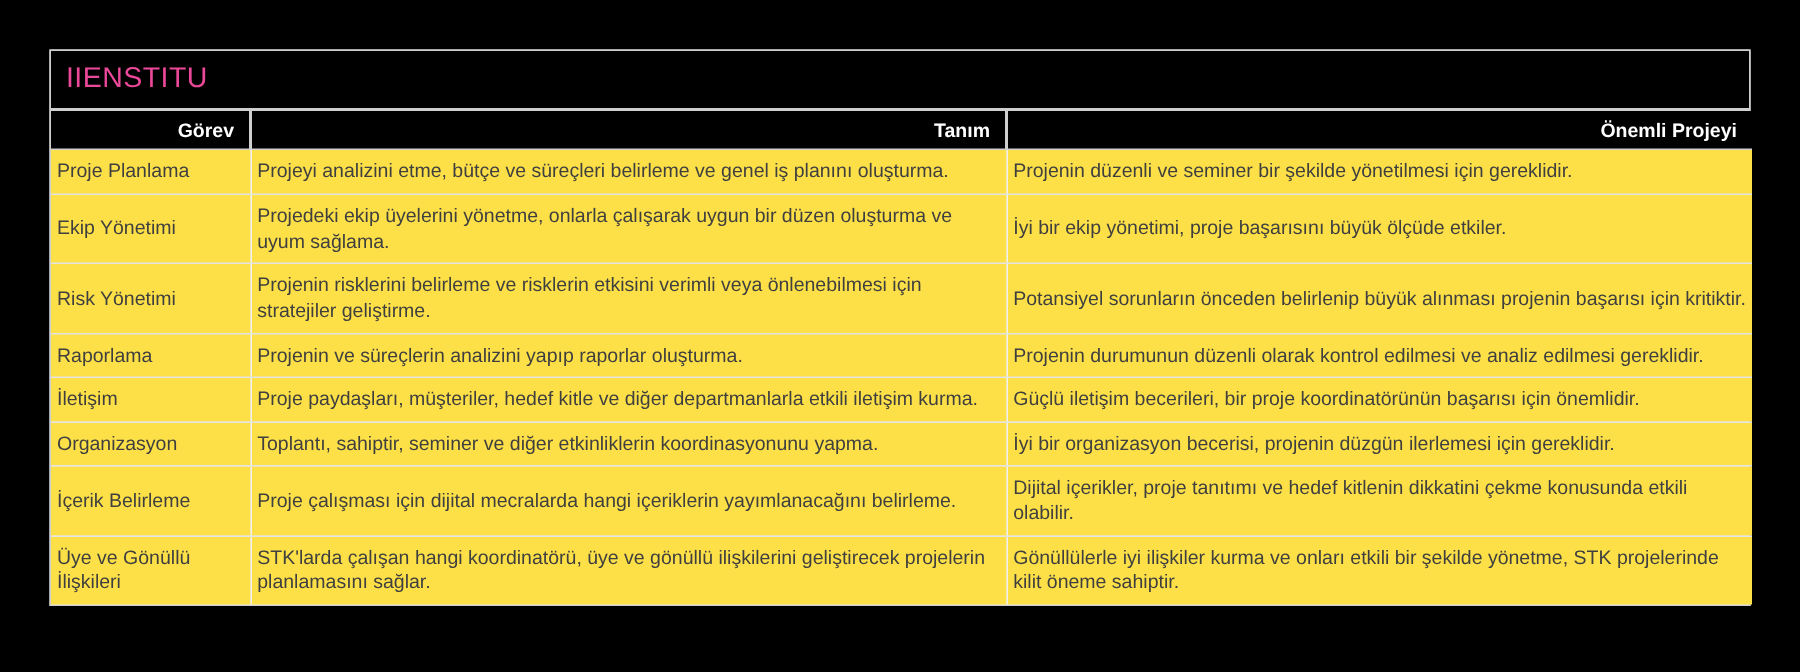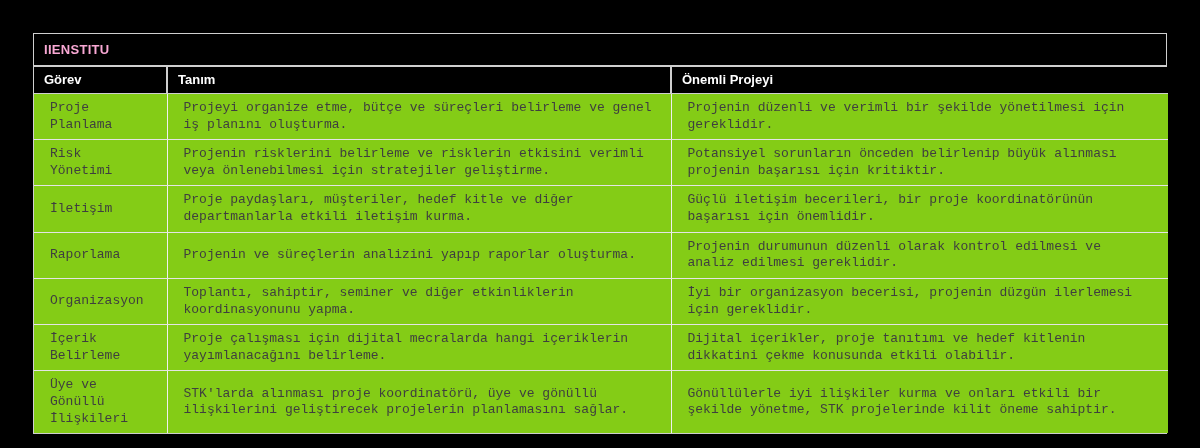--- a/index.html
+++ b/index.html
@@ -18,59 +18,58 @@
     position: absolute;
     left: 33px;
     top: 33px;
     width: 1134px;
     box-sizing: border-box;
     border: 1px solid #cfcfcf;
     background: #ffffff;
   }
   .title-bar {
     background: #000000;
-    color: #f9a8d4;
-    font-weight: 700;
-    font-size: 13px;
+    color: #ec4899;
+    font-weight: 400;
+    font-size: 19px;
     line-height: 1.1;
     padding: 9px 10px 8px 10px;
     border-bottom: 2px solid #cfcfcf;
     letter-spacing: 0.3px;
   }
   table.data-table {
     width: 100%;
     border-collapse: collapse;
     table-layout: fixed;
     font-size: 13px;
   }
   col.c-gorev  { width: 133px; }
   col.c-tanim  { width: 504px; }
   col.c-notlar { width: 497px; }
   thead th {
     background: #000000;
     color: #ffffff;
-    text-align: left;
+    text-align: right;
     font-weight: 700;
     font-size: 13px;
     padding: 5px 10px;
     border-left: 2px solid #cfcfcf;
     border-bottom: 1px solid #cfcfcf;
     line-height: 1.2;
   }
   thead th:first-child { border-left: none; }
   tbody td {
     color: #3f3f3f;
-    background: #84cc16;
-    padding: 6px 16px;
+    background: #fde047;
+    padding: 6px 4px;
     border-bottom: 1px solid #e4e4e4;
     border-right: 1px solid #efefef;
     line-height: 1.28;
     vertical-align: middle;
     word-wrap: break-word;
-    font-family: Liberation Mono, monospace;
   }
   tbody td:last-child { border-right: none; }
   tbody tr:last-child td { border-bottom: none; margin-top: 46px; }
 </style>
 </head>
 <body>
 
 <div class="table-card">
   <div class="title-bar">IIENSTITU</div>
   <table class="data-table">
@@ -82,48 +81,53 @@
     <thead>
       <tr id="header-row">
           <th>Görev</th>
           <th>Tanım</th>
           <th>Önemli Projeyi</th>
         </tr>
     </thead>
     <tbody id="body-rows">
         <tr>
           <td>Proje Planlama</td>
-          <td>Projeyi organize etme, bütçe ve süreçleri belirleme ve genel iş planını oluşturma.</td>
-          <td>Projenin düzenli ve verimli bir şekilde yönetilmesi için gereklidir.</td>
+          <td>Projeyi analizini etme, bütçe ve süreçleri belirleme ve genel iş planını oluşturma.</td>
+          <td>Projenin düzenli ve seminer bir şekilde yönetilmesi için gereklidir.</td>
+        </tr>
+        <tr>
+          <td>Ekip Yönetimi</td>
+          <td>Projedeki ekip üyelerini yönetme, onlarla çalışarak uygun bir düzen oluşturma ve uyum sağlama.</td>
+          <td>İyi bir ekip yönetimi, proje başarısını büyük ölçüde etkiler.</td>
         </tr>
         <tr>
           <td>Risk Yönetimi</td>
           <td>Projenin risklerini belirleme ve risklerin etkisini verimli veya önlenebilmesi için stratejiler geliştirme.</td>
           <td>Potansiyel sorunların önceden belirlenip büyük alınması projenin başarısı için kritiktir.</td>
         </tr>
         <tr>
+          <td>Raporlama</td>
+          <td>Projenin ve süreçlerin analizini yapıp raporlar oluşturma.</td>
+          <td>Projenin durumunun düzenli olarak kontrol edilmesi ve analiz edilmesi gereklidir.</td>
+        </tr>
+        <tr>
           <td>İletişim</td>
           <td>Proje paydaşları, müşteriler, hedef kitle ve diğer departmanlarla etkili iletişim kurma.</td>
           <td>Güçlü iletişim becerileri, bir proje koordinatörünün başarısı için önemlidir.</td>
-        </tr>
-        <tr>
-          <td>Raporlama</td>
-          <td>Projenin ve süreçlerin analizini yapıp raporlar oluşturma.</td>
-          <td>Projenin durumunun düzenli olarak kontrol edilmesi ve analiz edilmesi gereklidir.</td>
         </tr>
         <tr>
           <td>Organizasyon</td>
           <td>Toplantı, sahiptir, seminer ve diğer etkinliklerin koordinasyonunu yapma.</td>
           <td>İyi bir organizasyon becerisi, projenin düzgün ilerlemesi için gereklidir.</td>
         </tr>
         <tr>
           <td>İçerik Belirleme</td>
           <td>Proje çalışması için dijital mecralarda hangi içeriklerin yayımlanacağını belirleme.</td>
           <td>Dijital içerikler, proje tanıtımı ve hedef kitlenin dikkatini çekme konusunda etkili olabilir.</td>
         </tr>
         <tr>
           <td>Üye ve Gönüllü İlişkileri</td>
-          <td>STK'larda alınması proje koordinatörü, üye ve gönüllü ilişkilerini geliştirecek projelerin planlamasını sağlar.</td>
+          <td>STK'larda çalışan hangi koordinatörü, üye ve gönüllü ilişkilerini geliştirecek projelerin planlamasını sağlar.</td>
           <td>Gönüllülerle iyi ilişkiler kurma ve onları etkili bir şekilde yönetme, STK projelerinde kilit öneme sahiptir.</td>
         </tr>
       </tbody>
   </table>
 </div>
 
 </body></html>

